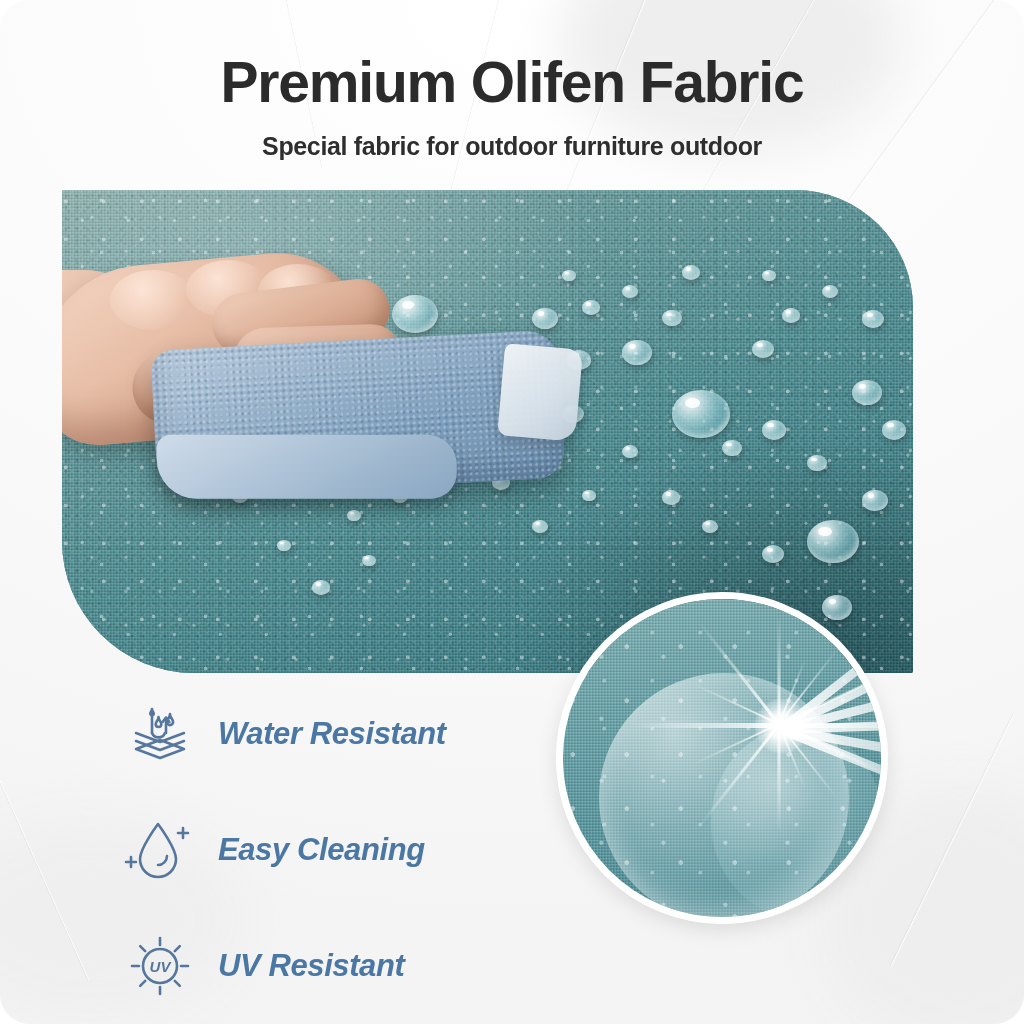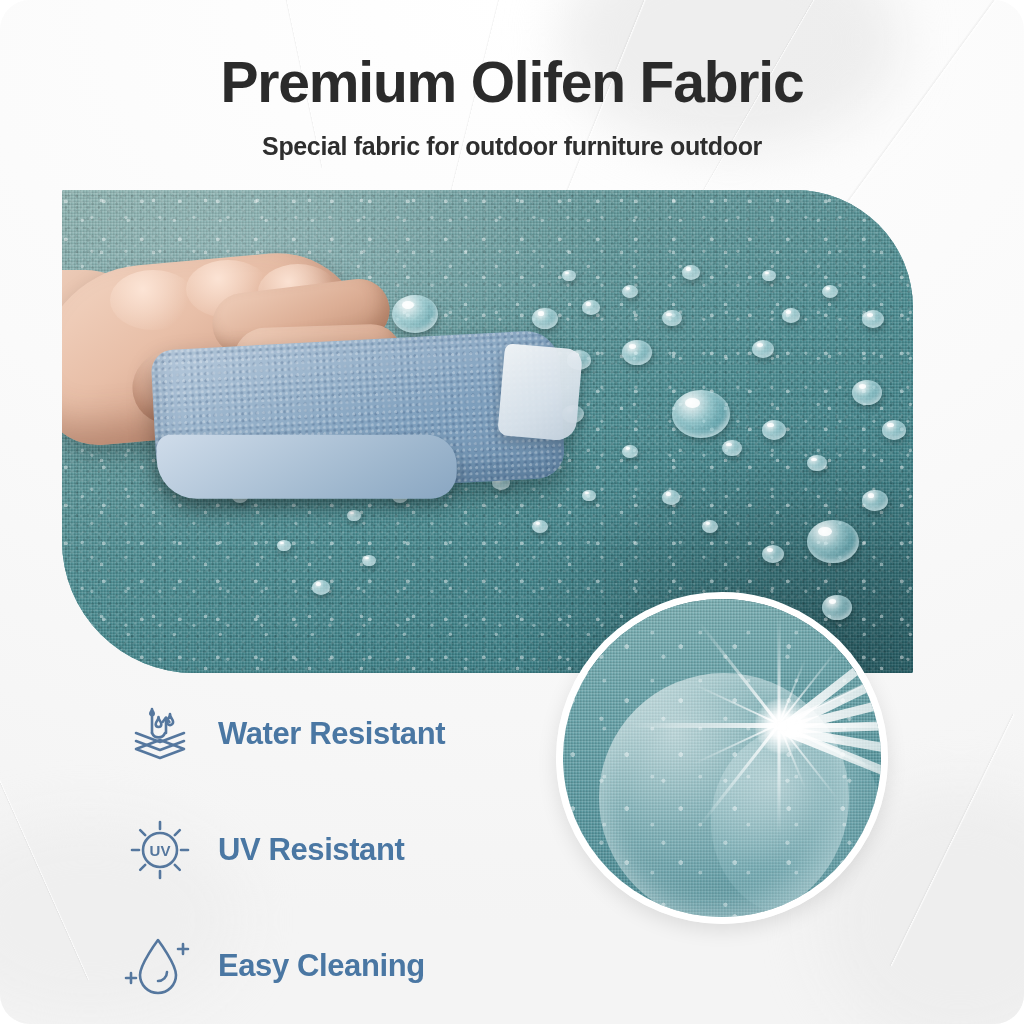--- a/index.html
+++ b/index.html
@@ -137,21 +137,21 @@
   .streak{position:absolute;height:9px;background:linear-gradient(90deg,rgba(255,255,255,.98),rgba(255,255,255,.55));transform-origin:0 50%;border-radius:4px;}
   .inset-drops{position:absolute;inset:0;opacity:.85;
     background-image:
       radial-gradient(circle at 18% 88%, rgba(255,255,255,.5) 0 2px, transparent 2.6px),
       radial-gradient(circle at 62% 93%, rgba(255,255,255,.45) 0 1.8px, transparent 2.4px),
       radial-gradient(circle at 86% 70%, rgba(255,255,255,.4) 0 1.6px, transparent 2.2px);
     background-size:54px 54px,62px 62px,48px 48px;}
 
   
   .features{position:absolute;left:118px;top:686px;width:400px;}
-  .feature{display:flex;align-items:center;height:96px;margin-bottom:20px;}
+  .feature{display:flex;align-items:center;height:96px;margin-bottom:20px;font-style:italic;}
   .feat-icon{width:84px;height:84px;flex:0 0 84px;display:flex;align-items:center;justify-content:center;}
   .feat-label{font-size:31px;font-weight:bold;color:#4a77a3;letter-spacing:-0.4px;margin-left:16px;white-space:nowrap;}
 </style>
 </head>
 <body>
 
 <div id="page">
 
   <div class="bg-base"></div>
   <div class="bg-soft s1"></div>
@@ -298,41 +298,41 @@
           <path d="M44 37 L44 22"></path>
           <path d="M40.6 26 L44 21.5 L47.4 26"></path>
         </svg>
       </span>
       <span class="feat-label">Water Resistant</span>
     </div>
 
     <div class="feature">
       <span class="feat-icon">
         <svg width="76" height="76" viewBox="0 0 76 76" fill="none" stroke="#55779e" stroke-width="2.6" stroke-linecap="round" stroke-linejoin="round">
+          <path d="M36 12 C36 12 18 36 18 47 a18 18 0 0 0 36 0 C54 36 36 12 36 12 Z"></path>
+          <path d="M45 44 a9 9 0 0 1 -9 9"></path>
+          <path d="M61 16 L61 26 M56 21 L66 21"></path>
+          <path d="M9 45 L9 55 M4 50 L14 50"></path>
+        </svg>
+      </span>
+      <span class="feat-label">Easy Cleaning</span>
+    </div>
+
+    <div class="feature">
+      <span class="feat-icon">
+        <svg width="76" height="76" viewBox="0 0 76 76" fill="none" stroke="#55779e" stroke-width="2.6" stroke-linecap="round" stroke-linejoin="round">
           <circle cx="38" cy="38" r="17"></circle>
           <path d="M38 10 L38 17"></path>
           <path d="M38 59 L38 66"></path>
           <path d="M10 38 L17 38"></path>
           <path d="M59 38 L66 38"></path>
           <path d="M18.2 18.2 L23.2 23.2"></path>
           <path d="M52.8 52.8 L57.8 57.8"></path>
           <path d="M57.8 18.2 L52.8 23.2"></path>
           <path d="M23.2 52.8 L18.2 57.8"></path>
           <text x="38" y="44" text-anchor="middle" font-family="'Liberation Sans',sans-serif" font-size="15" font-weight="bold" fill="#55779e" stroke="none">UV</text>
         </svg>
       </span>
       <span class="feat-label">UV Resistant</span>
     </div>
 
-    <div class="feature">
-      <span class="feat-icon">
-        <svg width="76" height="76" viewBox="0 0 76 76" fill="none" stroke="#55779e" stroke-width="2.6" stroke-linecap="round" stroke-linejoin="round">
-          <path d="M36 12 C36 12 18 36 18 47 a18 18 0 0 0 36 0 C54 36 36 12 36 12 Z"></path>
-          <path d="M45 44 a9 9 0 0 1 -9 9"></path>
-          <path d="M61 16 L61 26 M56 21 L66 21"></path>
-          <path d="M9 45 L9 55 M4 50 L14 50"></path>
-        </svg>
-      </span>
-      <span class="feat-label">Easy Cleaning</span>
-    </div>
-
   </div>
 </div>
 
 </body></html>

